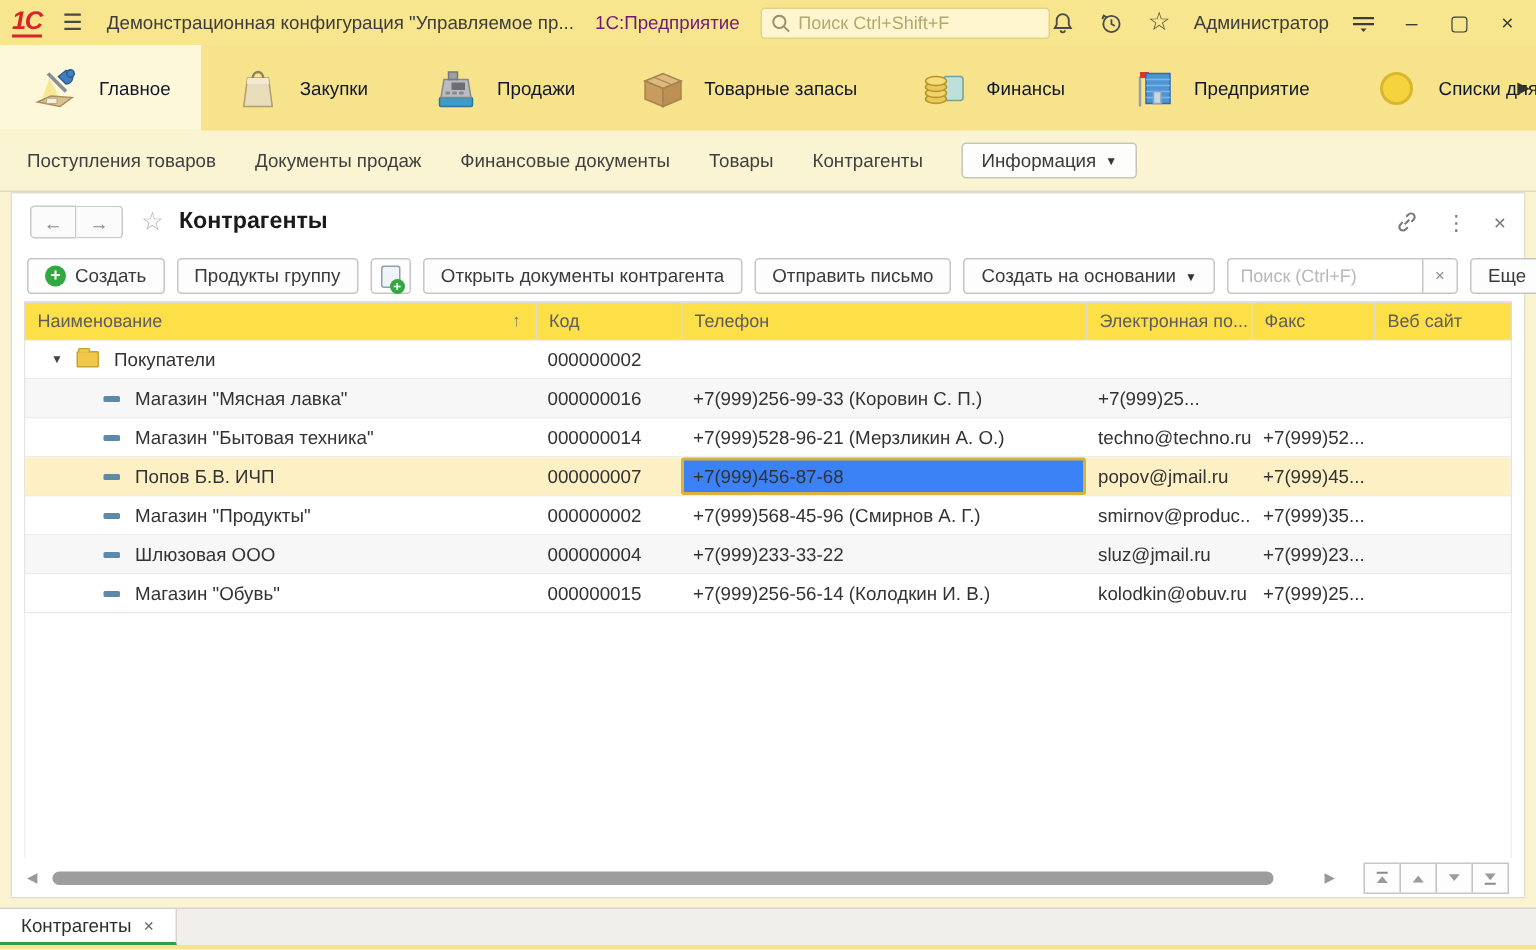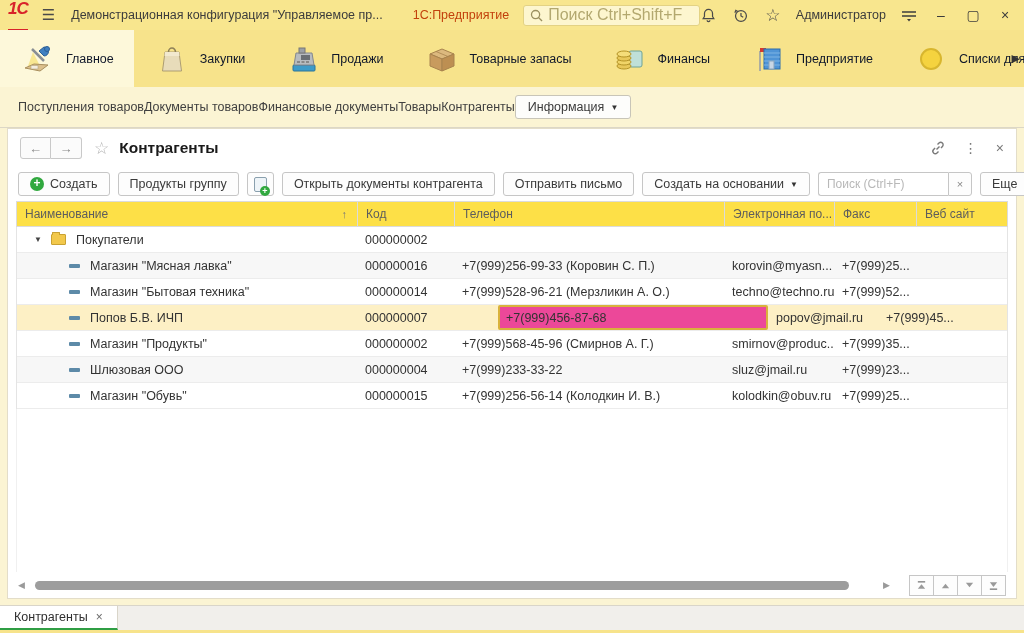--- a/index.html
+++ b/index.html
@@ -2,42 +2,42 @@
 <html><head>
 <meta charset="utf-8">
 <style>
   * { margin:0; padding:0; box-sizing:border-box; }
   html,body { width:1024px; height:633px; overflow:hidden; }
   body { font-family:"Liberation Sans","DejaVu Sans",sans-serif; font-size:12.5px; color:#3a3a3a; background:#fbf4d3; }
   .app { width:1024px; height:633px; display:flex; flex-direction:column; }
 
   
   .titlebar { height:30px; background:#f8e68e; display:flex; align-items:center; padding:0 10px 0 8px; flex:0 0 auto; }
-  .logo { color:#d8232a; font-weight:bold; font-size:17px; font-style:italic; letter-spacing:-1px; margin-right:14px; border-bottom:2px solid #d8232a; line-height:1; padding-bottom:12px; }
+  .logo { color:#d8232a; font-weight:bold; font-size:17px; font-style:italic; letter-spacing:-1px; margin-right:14px; border-bottom:2px solid #d8232a; line-height:1; padding-bottom:1px; }
   .hamburger { font-size:15px; color:#4a4a4a; margin-right:16px; cursor:pointer; }
   .tb-title { font-size:12.5px; color:#3c3c3c; white-space:nowrap; }
-  .tb-product { font-size:12.5px; color:#c2410c; margin-left:30px; white-space:nowrap; }
+  .tb-product { font-size:12.5px; color:#701a75; margin-left:14px; white-space:nowrap; }
   .tb-search { margin-left:14px; width:264px; height:21px; background:#fdf6cf; border:1px solid #e3d284; border-radius:3px; display:flex; align-items:center; padding:0 6px; }
-  .tb-search input { border:none; outline:none; background:transparent; font-size:16px; color:#555; width:100%; font-family:inherit; }
+  .tb-search input { border:none; outline:none; background:transparent; font-size:12px; color:#555; width:100%; font-family:inherit; }
   .tb-search input::placeholder { color:#b3a86f; }
   .tb-icons { display:flex; align-items:center; margin-left:auto; gap:14px; }
   .tb-ic { width:18px; height:18px; display:flex; align-items:center; justify-content:center; color:#4a4a4a; cursor:pointer; }
   .tb-user { font-size:12.5px; color:#3c3c3c; }
   .winbtn { font-size:14px; color:#3c3c3c; width:18px; text-align:center; cursor:pointer; }
 
   
   .ribbon { height:57px; background:#f7e38b; display:flex; align-items:stretch; flex:0 0 auto; position:relative; }
   .rsec { display:flex; align-items:center; gap:10px; padding:0 20px; cursor:pointer; }
   .rsec.active { background:#fdf8da; }
   .rsec .rlabel { font-size:12.5px; color:#0f172a; white-space:nowrap; }
   .rsec svg { width:36px; height:36px; flex:0 0 auto; }
   .ribbon-overflow { position:absolute; right:4px; top:22px; color:#333; font-size:11px; cursor:pointer; }
 
   
-  .submenu { height:41px; background:#fbf4d3; border-bottom:1px solid #dcd7c6; display:flex; align-items:center; padding:0 18px; flex:0 0 auto; }
+  .submenu { height:41px; background:#fbf4d3; border-bottom:1px solid #dcd7c6; display:flex; align-items:center; padding:0 18px; gap:26px; flex:0 0 auto; }
   .sublink { font-size:12.5px; color:#3f3f3f; cursor:pointer; white-space:nowrap; }
   .info-btn { background:#fdfdfb; border:1px solid #c8c5b8; border-radius:3px; height:24px; padding:0 12px; display:flex; align-items:center; gap:6px; font-size:12.5px; color:#3a3a3a; cursor:pointer; }
   .caret { font-size:8px; color:#333; }
 
   
   .workspace { flex:1 1 auto; background:#fbf4d3; padding:0 7px 6px 7px; min-height:0; }
   .form { background:#fff; height:100%; border:1px solid #e3ddc9; display:flex; flex-direction:column; }
   .form-header { height:38px; display:flex; align-items:center; padding:0 12px; flex:0 0 auto; }
   .navgroup { display:flex; }
   .navbtn { width:31px; height:22px; background:#fbfbfb; border:1px solid #c9c9c9; display:flex; align-items:center; justify-content:center; color:#8a8a8a; font-size:13px; cursor:pointer; }
@@ -72,21 +72,21 @@
   .trow { display:flex; height:26px; border-bottom:1px solid #ececec; background:#fff; cursor:pointer; }
   .trow.alt { background:#f7f7f7; }
   .trow.selected { background:#fdf0c5; }
   .cell { display:flex; align-items:center; padding:0 8px; font-size:12.5px; color:#333; overflow:hidden; white-space:nowrap; }
   .col-name { width:340px; }
   .col-code { width:97px; }
   .col-phone { width:270px; }
   .col-email { width:110px; }
   .col-fax { width:82px; }
   .col-web { flex:1; }
-  .focus-cell { border:2px solid #d9b23c; background:#ec4899; border-radius:2px; padding:0 6px;margin-left:44px; }
+  .focus-cell { border:2px solid #d9b23c; background:#3b82f6; border-radius:2px; padding:0 6px; }
   .expander { width:26px; text-align:center; color:#444; font-size:10px; flex:0 0 auto; }
   .folder { width:15px; height:11px; background:#f2c84b; border:1px solid #c9a233; border-radius:1px; position:relative; margin-right:10px; flex:0 0 auto; }
   .folder::before { content:""; position:absolute; top:-3px; left:0; width:6px; height:2px; background:#f2c84b; border:1px solid #c9a233; border-bottom:none; border-radius:1px 1px 0 0; }
   .dash { width:11px; height:4px; background:#5d8aa8; border-radius:1px; margin:0 10px 0 44px; flex:0 0 auto; }
   .table-filler { flex:1 1 auto; border-left:1px solid #f0f0f0; border-right:1px solid #f0f0f0; }
 
   
   .hscroll-row { height:26px; display:flex; align-items:center; padding:0 10px; gap:6px; flex:0 0 auto; }
   .hs-arrow { color:#9a9a9a; font-size:9px; cursor:pointer; }
   .hs-track { flex:1; height:9px; position:relative; }
@@ -211,21 +211,21 @@
       <svg viewBox="0 0 36 36">
           <circle cx="18" cy="18" r="10" fill="#f5d33f" stroke="#d8b62e" stroke-width="2"></circle>
         </svg>
       <span class="rlabel">Списки для тестов</span>
     </div>
     <span class="ribbon-overflow">▶</span>
   </div>
 
   <div class="submenu">
     <span class="sublink">Поступления товаров</span>
-    <span class="sublink">Документы товаров</span>
+    <span class="sublink">Документы продаж</span>
     <span class="sublink">Финансовые документы</span>
     <span class="sublink">Товары</span>
     <span class="sublink">Контрагенты</span>
     <button class="info-btn">
       <span>Информация</span>
       <span class="caret">▼</span>
     </button>
   </div>
 
   <div class="workspace">
@@ -318,21 +318,20 @@
               <div class="cell col-fax"></div>
               <div class="cell col-web"></div>
             </div>
             <div class="trow alt">
               <div class="cell col-name">
                 <span class="dash"></span>
                 <span>Магазин "Мясная лавка"</span>
               </div>
               <div class="cell col-code">000000016</div>
               <div class="cell col-phone">+7(999)256-99-33 (Коровин С. П.)</div>
-              <div class="cell col-email">korovin@myasn...</div>
               <div class="cell col-fax">+7(999)25...</div>
               <div class="cell col-web"></div>
             </div>
             <div class="trow">
               <div class="cell col-name">
                 <span class="dash"></span>
                 <span>Магазин "Бытовая техника"</span>
               </div>
               <div class="cell col-code">000000014</div>
               <div class="cell col-phone">+7(999)528-96-21 (Мерзликин А. О.)</div>

